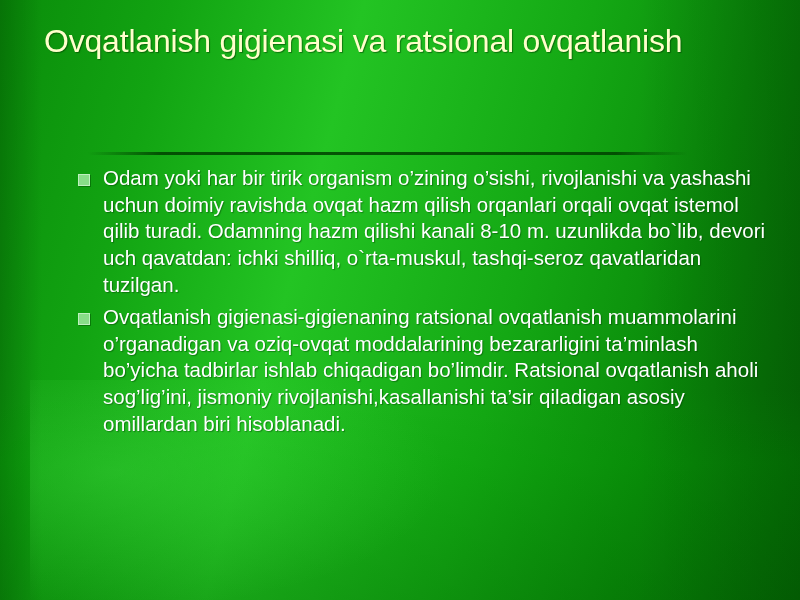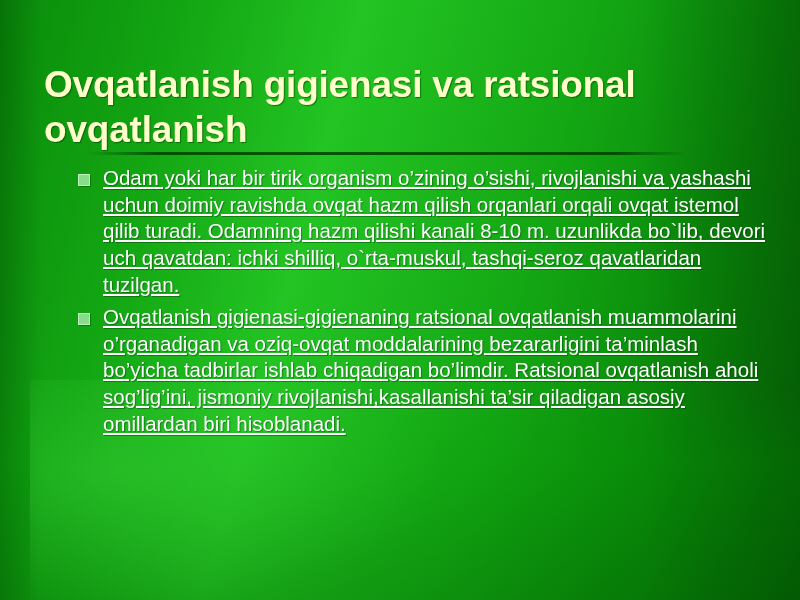--- a/index.html
+++ b/index.html
@@ -56,26 +56,25 @@
     background: linear-gradient(270deg, rgba(0,60,0,0.35), rgba(0,0,0,0.0));
     pointer-events: none;
   }
 
   .title {
     position: absolute;
     left: 44px;
     top: 22px;
     width: 716px;
     color: #FFFFCC;
-    font-size: 37px;
-    font-weight: bold;
+    font-size: 32px;
+    font-weight: normal;
     line-height: 1.22;
     letter-spacing: -0.2px;
     text-shadow: 1px 1px 1px rgba(0,60,0,0.55);
-    margin-top: 40px;
   }
   .title-rule {
     position: absolute;
     left: 88px;
     top: 152px;
     width: 600px;
     height: 3px;
     background: linear-gradient(90deg, rgba(0,70,0,0.0), rgba(0,65,0,0.85) 12%, rgba(0,65,0,0.85) 88%, rgba(0,70,0,0.0));
   }
 
@@ -99,21 +98,20 @@
     background: #88dd88;
     border: 1px solid #bff0bf;
     box-shadow: 1px 1px 0 rgba(0,70,0,0.45);
   }
   .bullet-text {
     flex: 1 1 auto;
     color: #FFFFFF;
     font-size: 20.5px;
     line-height: 1.30;
     text-shadow: 1px 1px 1px rgba(0,60,0,0.45);
-    text-decoration: underline;
   }
 </style>
 </head>
 <body>
 
 <div class="slide">
   <div class="band-left"></div>
   <div class="band-dark-right"></div>
   <div class="band-bottom"></div>
   <div class="band-glow"></div>

